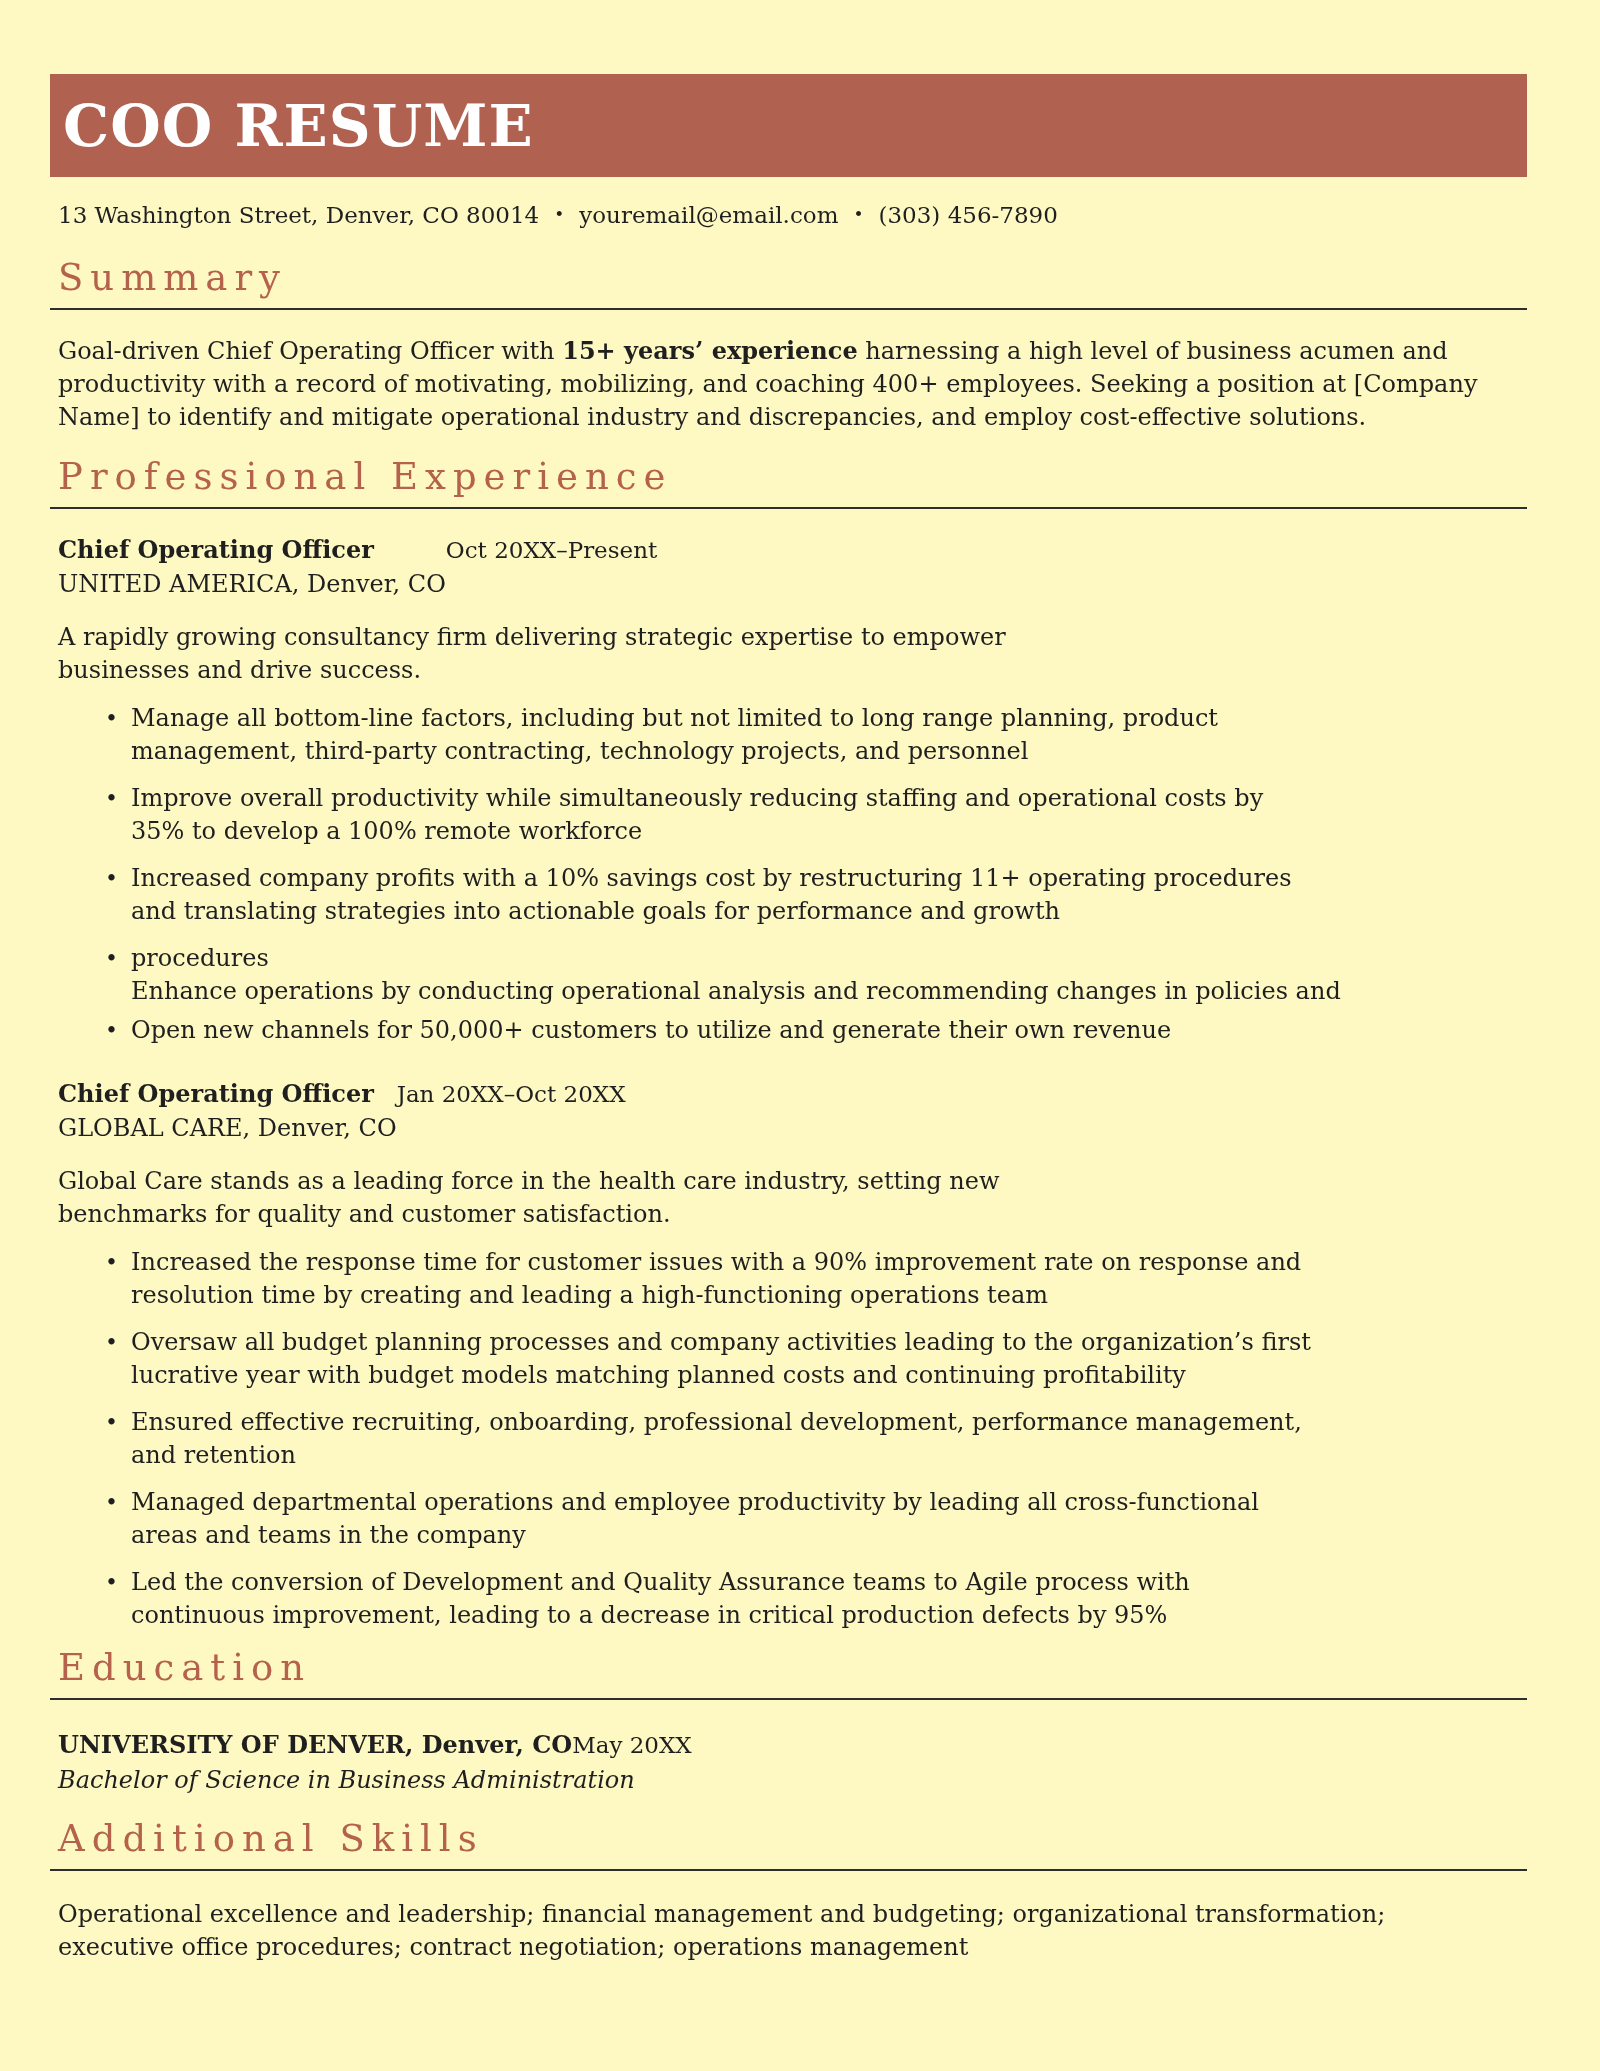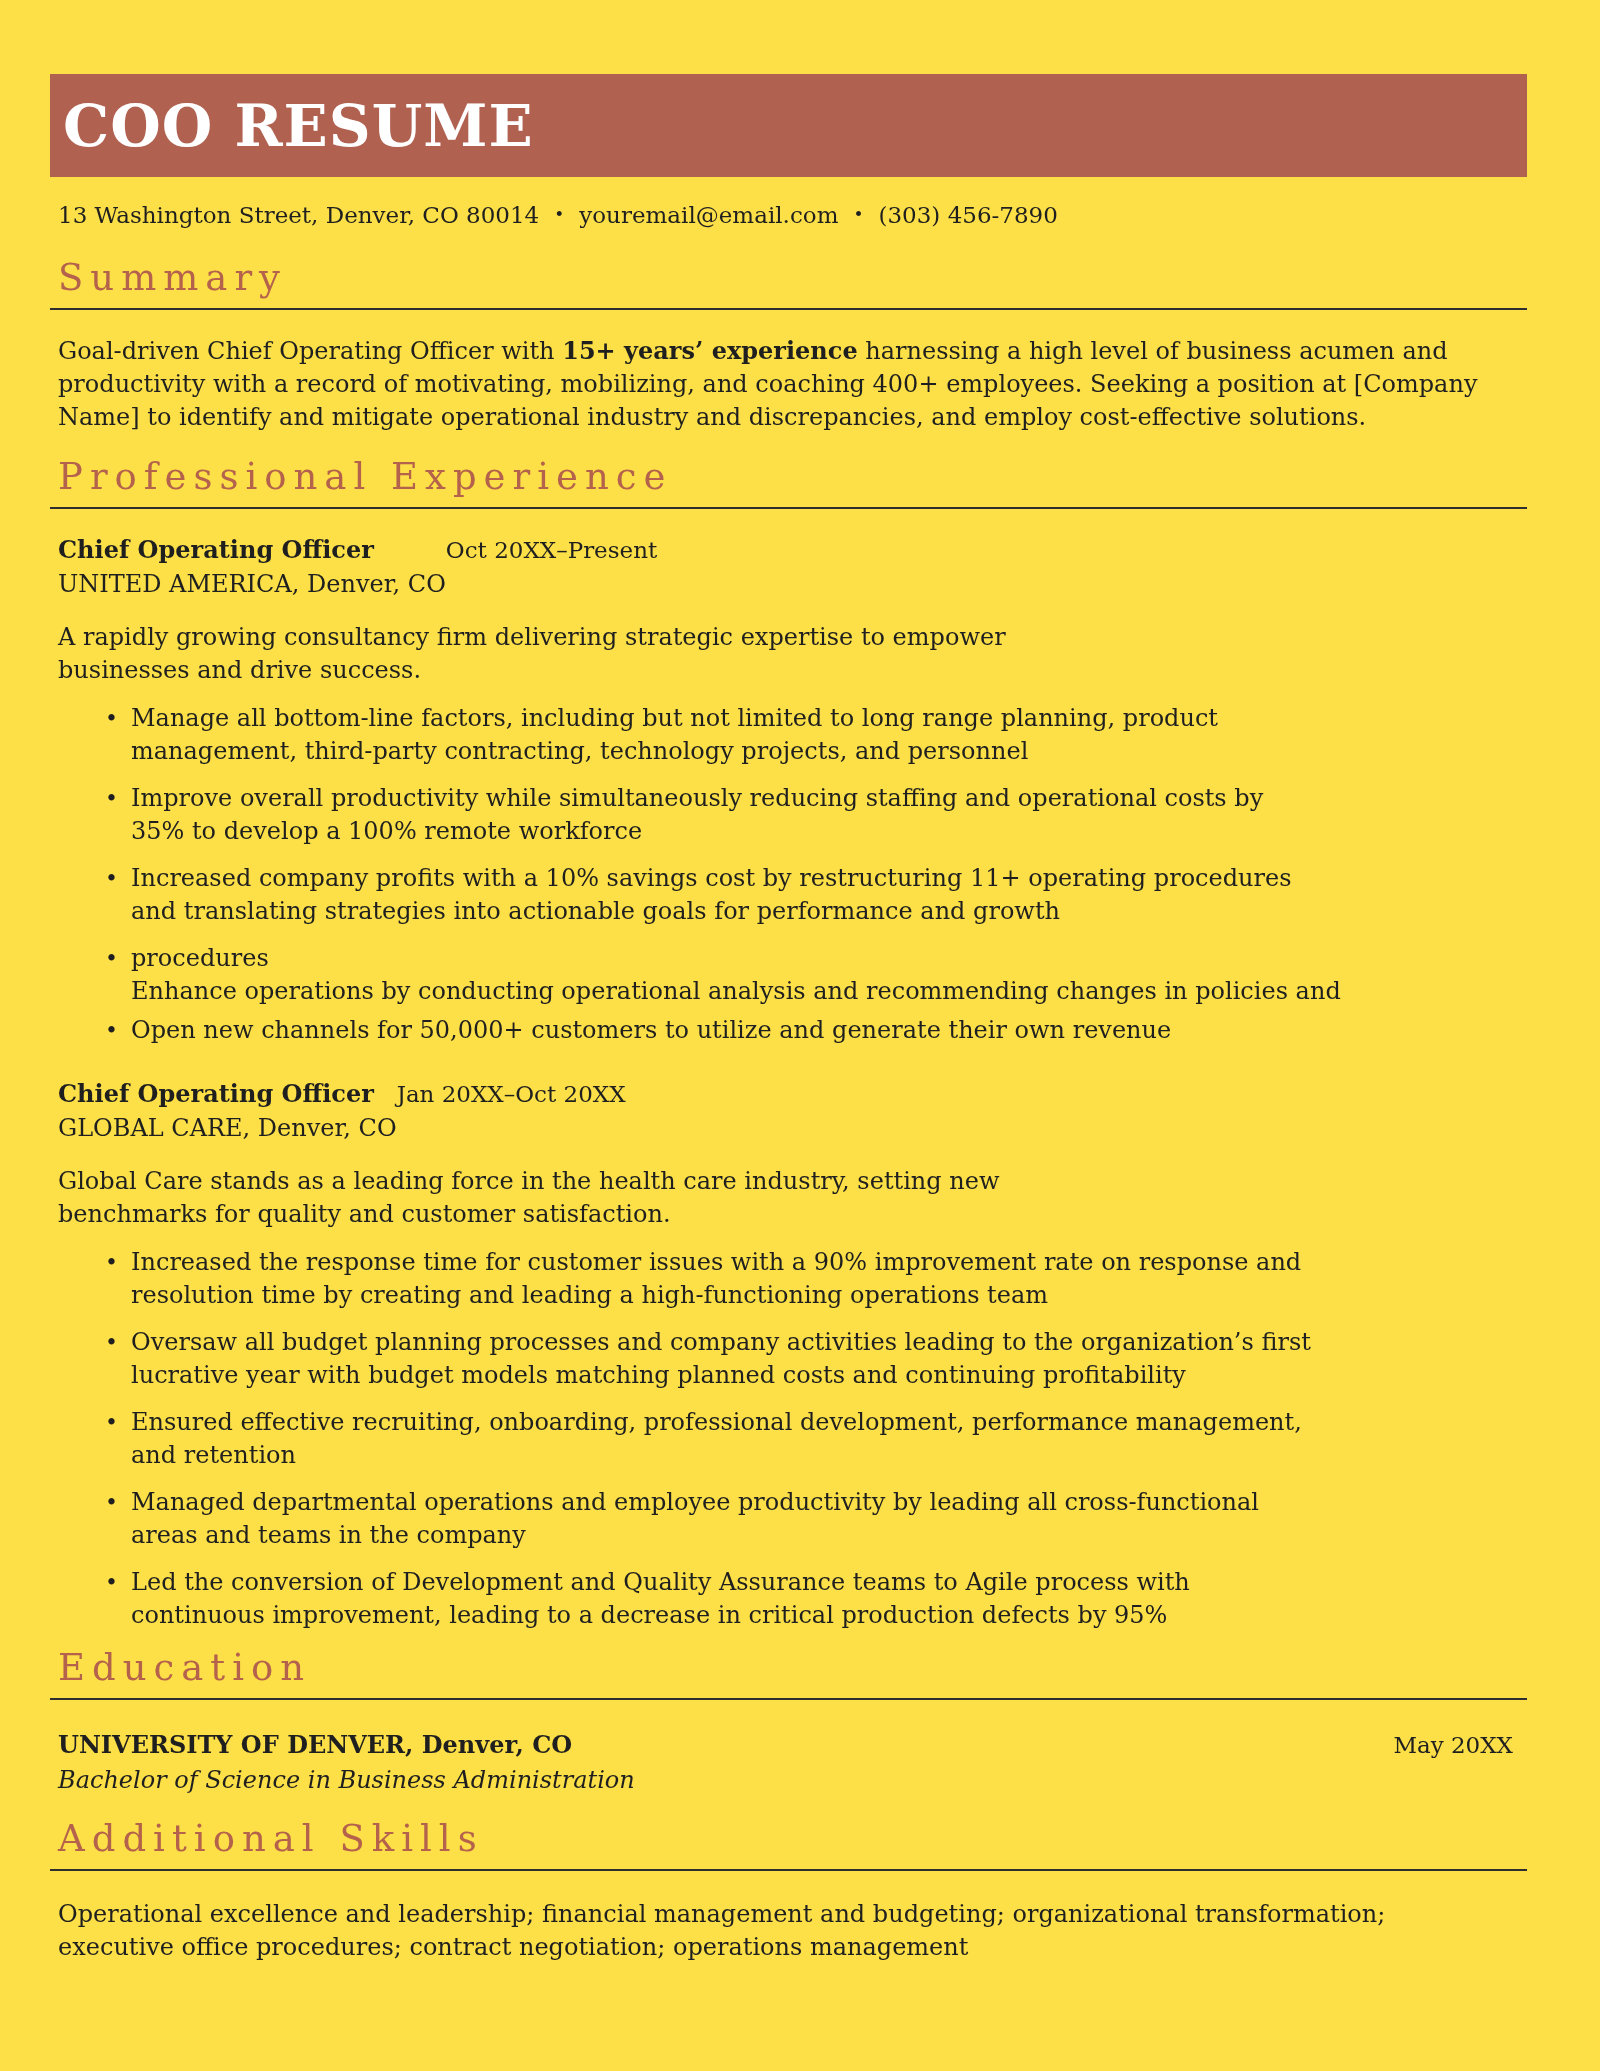--- a/index.html
+++ b/index.html
@@ -1,21 +1,21 @@
 <!DOCTYPE html>
 <html style="--banner: #b06150; --heading: #b5624c; --text: #1f1f1f; --rule: #2e2e2e; --title: #ffffff;"><head>
 <meta charset="utf-8">
 <style>
   :root{
     --banner:#b06150; --heading:#b5624c; --text:#1f1f1f; --rule:#2e2e2e; --title:#ffffff;
   }
   html,body{margin:0;padding:0;background:#ffffff;}
   .page{
     width:1600px;height:2071px;box-sizing:border-box;overflow:hidden;
-    padding:74px 73px 0 50px;background:#fde047;
+    padding:74px 73px 0 50px;background:#fef9c3;
     font-family:"DejaVu Serif", serif;color:var(--text);
   }
   
   .banner{height:103px;background:var(--banner);display:flex;align-items:center;padding-left:13px;box-sizing:border-box;}
   .banner h1{margin:0;color:var(--title);font-size:58px;font-weight:bold;letter-spacing:1px;line-height:1;}
   
   .contact{margin:22px 0 0 8px;font-size:23px;line-height:30px;white-space:nowrap;}
   .contact .sep{display:inline-block;margin:0 15px;font-size:17px;vertical-align:3px;}
   
   .section{margin:0;}
@@ -33,21 +33,21 @@
   .job-dates{font-size:23px;line-height:30px;padding-right:14px;white-space:nowrap;}
   .job-desc{margin-top:22px;font-size:24px;line-height:33px;}
   .job-desc .line{display:block;}
   ul.bullets{list-style:none;margin:15px 0 0 0;padding:0;}
   ul.bullets li{display:flex;margin:0 0 14px 47px;font-size:24px;line-height:33px;}
   ul.bullets li.tight{margin-top:-8px;}
   .dot{width:26px;flex-shrink:0;font-size:22px;line-height:33px;}
   .btext .bl{display:block;}
   
   .edu{margin:30px 0 0 8px;}
-  .edu-head{display:flex;justify-content:space-between;align-items:flex-start;}
+  .edu-head{display:flex;justify-content:flex-start;align-items:flex-start;}
   .edu-school{font-weight:bold;font-size:24px;line-height:30px;}
   .edu-dates{font-size:23px;line-height:30px;padding-right:14px;white-space:nowrap;}
   .edu-degree{font-style:italic;font-size:24px;line-height:32px;margin-top:4px;}
 </style>
 </head>
 <body>
 
 <div class="page">
 
   <header class="banner">

